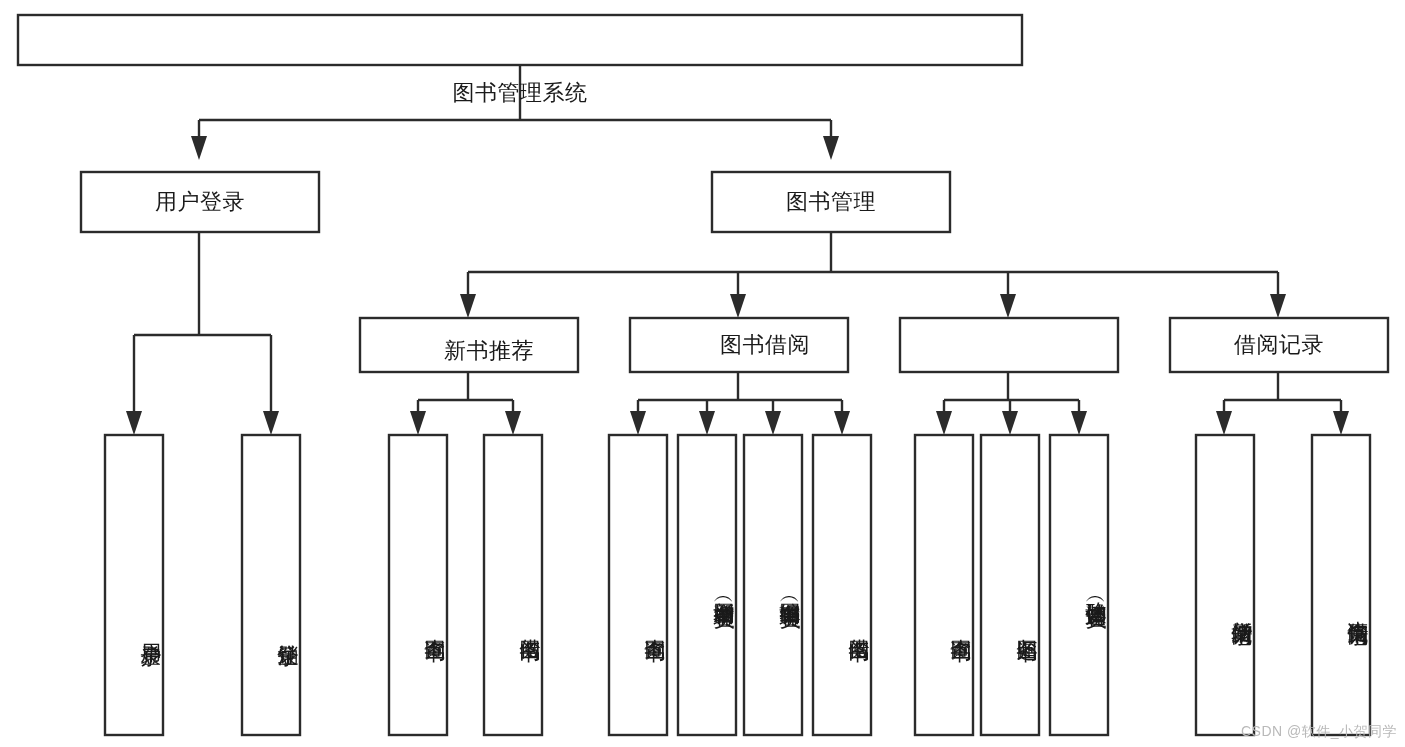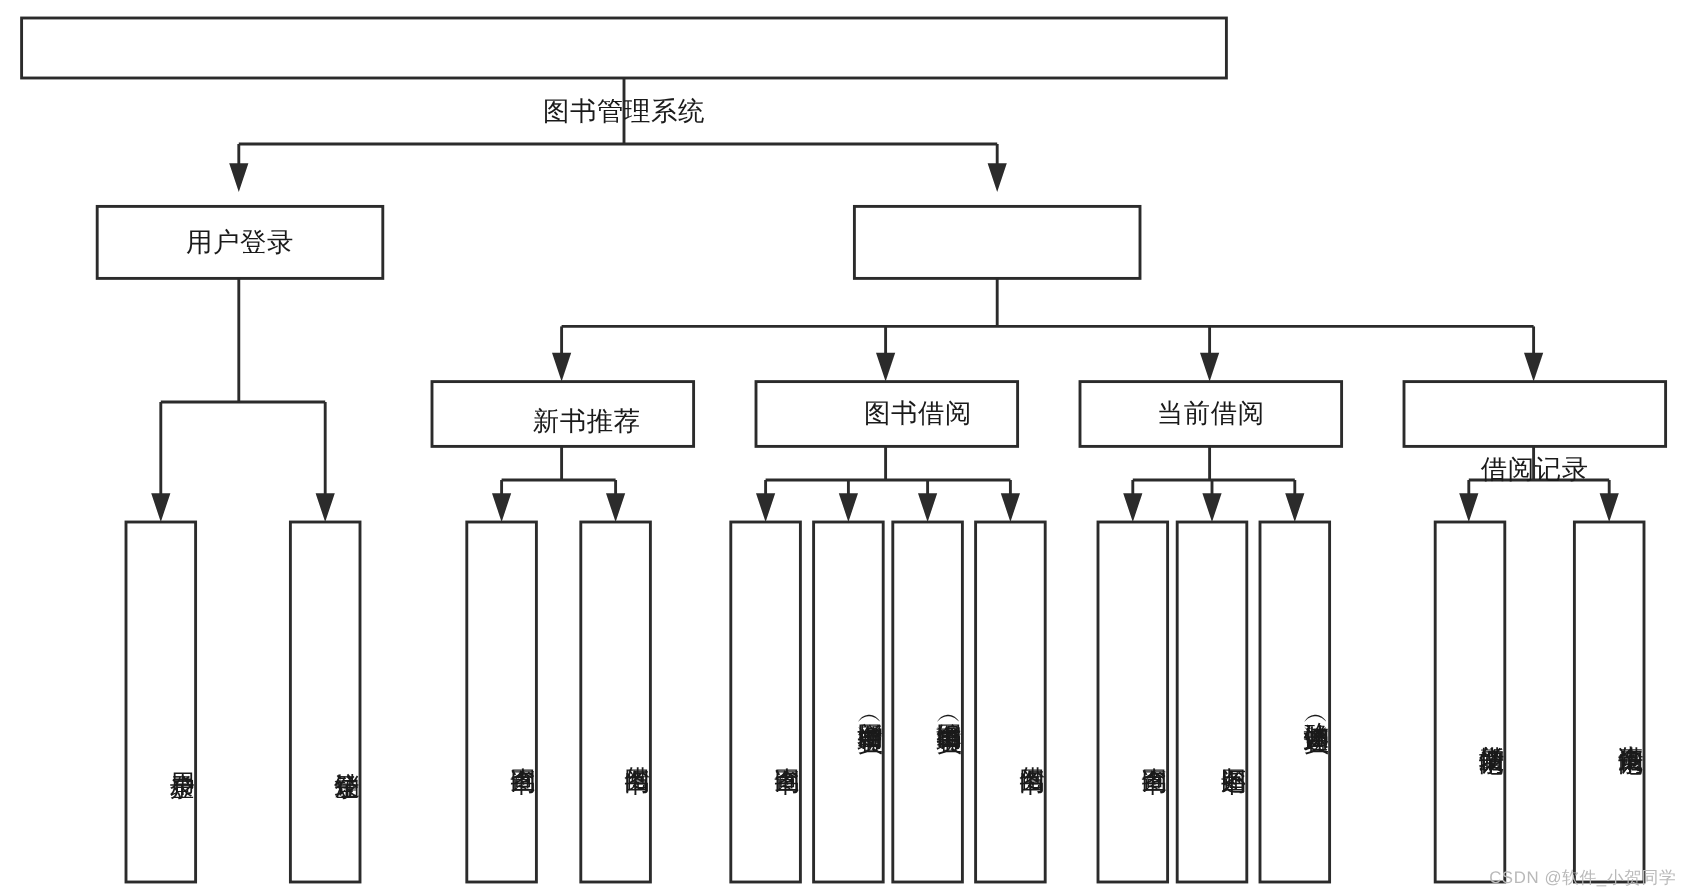--- a/index.html
+++ b/index.html
@@ -173,25 +173,25 @@
     <rect class="node-box" x="981" y="435" width="58" height="300"></rect>
     <rect class="node-box" x="1050" y="435" width="58" height="300"></rect>
 
     <rect class="node-box" x="1196" y="435" width="58" height="300"></rect>
     <rect class="node-box" x="1312" y="435" width="58" height="300"></rect>
   </svg>
 
   <div class="hlabel-wrap" style="left:18px; top:25px; width:1004px; height:50px;margin-top:43px;">图书管理系统</div>
 
   <div class="hlabel-wrap" style="left:81px; top:172px; width:238px; height:60px;">用户登录</div>
+  <div class="hlabel-wrap" style="left:712px; top:172px; width:238px; height:60px;">图书管理</div>
 
   <div class="hlabel-wrap" style="left:360px; top:324px; width:258px; height:54px;">新书推荐</div>
   <div class="hlabel-wrap" style="left:656px; top:318px; width:218px; height:54px;">图书借阅</div>
-  <div class="hlabel-wrap" style="left:900px; top:318px; width:218px; height:54px;">当前借阅</div>
-  <div class="hlabel-wrap" style="left:1170px; top:318px; width:218px; height:54px;margin-top:46px;">借阅记录</div>
+  <div class="hlabel-wrap" style="left:1170px; top:318px; width:218px; height:54px;">借阅记录</div>
 
   <div class="vlabel-wrap" style="left:105px; top:523px; width:58px; height:212px;">用户登录</div>
   <div class="vlabel-wrap" style="left:242px; top:523px; width:58px; height:212px;">注销登录</div>
 
   <div class="vlabel-wrap" style="left:389px; top:513px; width:58px; height:222px;">查询图书</div>
   <div class="vlabel-wrap" style="left:484px; top:513px; width:58px; height:222px;">借阅图书</div>
 
   <div class="vlabel-wrap" style="left:609px; top:513px; width:58px; height:222px;">查询图书</div>
   <div class="vlabel-wrap" style="left:678px; top:443px; width:58px; height:292px;">新增图书（管理员）</div>
   <div class="vlabel-wrap" style="left:744px; top:443px; width:58px; height:292px;">编辑图书（管理员）</div>

